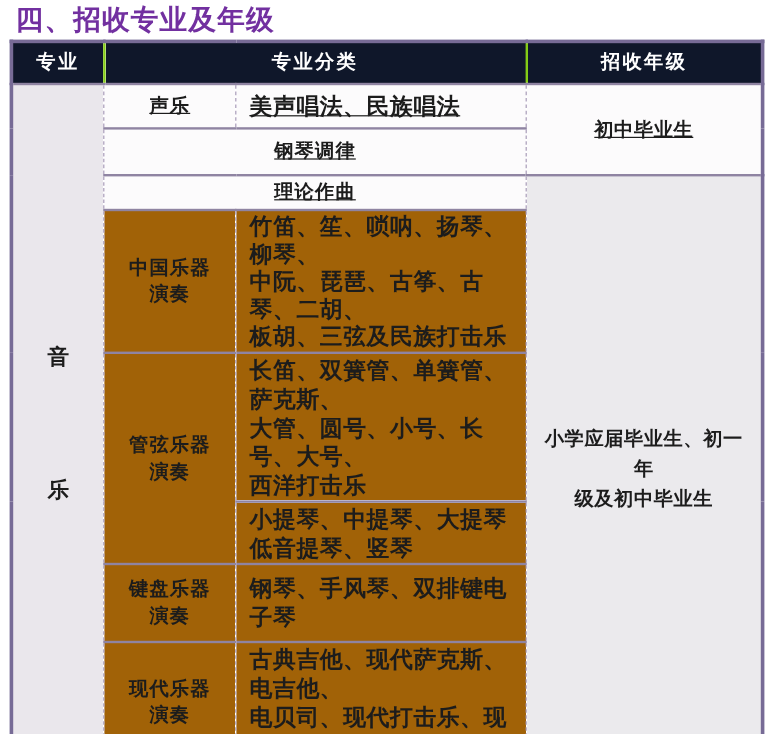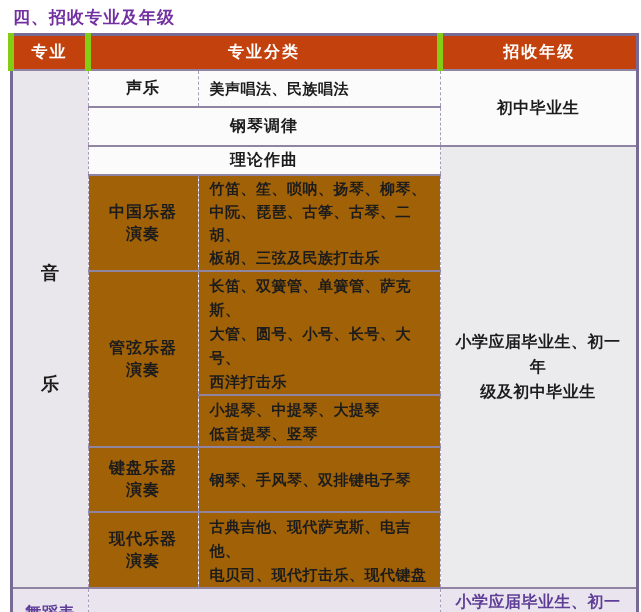--- a/index.html
+++ b/index.html
@@ -3,55 +3,55 @@
 <meta charset="utf-8">
 <style>
   html,body{margin:0;padding:0;}
   body{
     width:641px;height:612px;background:#ffffff;
     font-family:"DejaVu Sans",sans-serif;font-weight:bold;
     color:#1c1c1c;overflow:hidden;
   }
   .page-title{
     margin:7px 0 5px 13px;
-    font-size:17px;line-height:21px;color:#7230a0;letter-spacing:1px;
+    font-size:23px;line-height:21px;color:#7230a0;letter-spacing:1px;
   }
   table.admission{
     margin-left:8px;border-collapse:collapse;table-layout:fixed;
     width:626px;
   }
   table.admission{border:3px solid #776b96;}
   td,th{
     border-left:1px dashed #a89cb8;border-right:1px dashed #a89cb8;
     border-top:2px solid #8f84a2;border-bottom:2px solid #8f84a2;
     padding:2px 8px;vertical-align:middle;text-align:center;
     font-weight:bold;overflow:hidden;
   }
   th{
-    background:#c2410c;color:#ffffff;font-size:16px;letter-spacing:2px;
-    border-left:6px solid #84cc16;border-right:1px solid #a396c0;
+    background:#0f172a;color:#ffffff;font-size:16px;letter-spacing:2px;
+    border-left:2px solid #84cc16;border-right:1px solid #a396c0;
   }
   tr.h-header{height:35px;}
   tr.h-r1{height:37px;}
   tr.h-r2{height:39px;}
   tr.h-r3{height:29px;}
   tr.h-r4{height:70px;}
   tr.h-r5{height:82px;}
   tr.h-r6{height:45px;}
   tr.h-r7{height:65px;}
   tr.h-r8{height:52px;}
   tr.h-r9{height:51px;}
-  td.white{background:#fcfbfc;}
+  td.white{background:#fcfbfc;text-decoration:underline;}
   td.gray{background:#a16207;}
   td.colmajor{background:#eae7ec;}
   td.bigmerge{background:#ebeaed;}
   td.dance{background:#e9e4ee;color:#5f3e97;}
   .pre{white-space:pre-line;text-align:center;}
   td.detail{
-    text-align:left;font-size:15px;line-height:24px;letter-spacing:0.5px;
+    text-align:left;font-size:19px;line-height:24px;letter-spacing:0.5px;
     padding:2px 6px 0 11px;
   }
   tr.h-r4 td.detail{line-height:23px;}
   td.cat{font-size:16px;line-height:22px;letter-spacing:1px;}
   td.grade{font-size:16px;line-height:25px;letter-spacing:0.5px;}
   td.grade-dance{font-size:16px;line-height:22px;letter-spacing:0.5px;}
   td.major-music{font-size:18px;}
   .music-stack{display:flex;flex-direction:column;align-items:center;gap:87px;}
   td.dance-major{font-size:16px;letter-spacing:0.5px;}
 </style>

